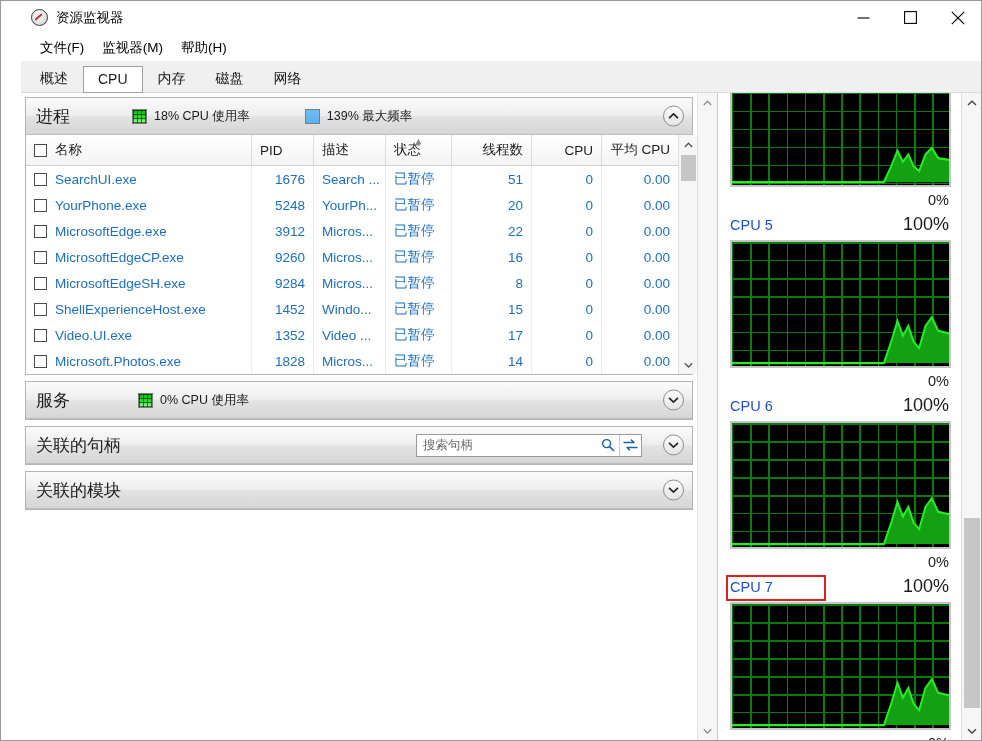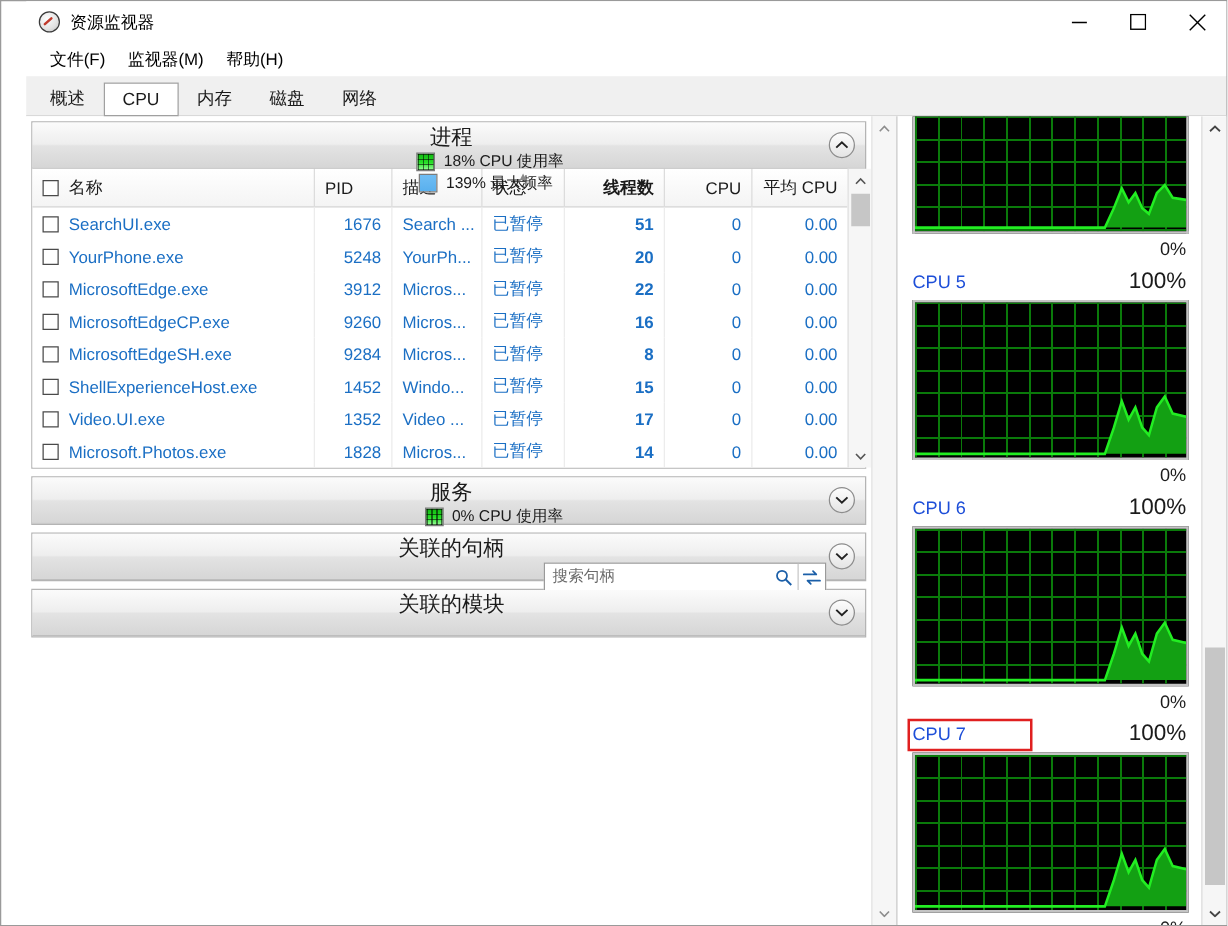--- a/index.html
+++ b/index.html
@@ -125,21 +125,20 @@
     margin: 0 0 6px 0;
     width: 668px;
   }
   .panel-head {
     height: 37px;
     background: linear-gradient(to bottom, #fbfbfb 0%, #eeeeee 48%, #e3e3e3 52%, #d6d6d6 100%);
     border-bottom: 1px solid #bdbdbd;
     display: flex; align-items: center;
     position: relative;
     padding: 0 6px 0 10px;
-    flex-direction: column;
   }
   .panel-title {
     font-size: 17px; color: #1b1b1b; white-space: nowrap;
   }
   .legend {
     display: flex; align-items: center; gap: 7px;
     font-size: 12.5px; color: #1b1b1b; white-space: nowrap;
   }
   .legend-green {
     width: 15px; height: 15px;
@@ -181,21 +180,21 @@
   .row .cell { border-right: 1px solid #ececec; }
   .cell {
     display: flex; align-items: center;
     height: 100%; padding: 0 8px;
     white-space: nowrap; overflow: hidden;
   }
   .c-name  { width: 226px; }
   .c-pid   { width: 62px;  justify-content: flex-end; }
   .c-desc  { width: 72px;  }
   .c-state { width: 66px;  }
-  .c-thr   { width: 80px;  justify-content: flex-end; font-weight: bold; }
+  .c-thr   { width: 80px;  justify-content: flex-end; }
   .c-cpu   { width: 70px;  justify-content: flex-end; }
   .c-avg   { width: 76px;  justify-content: flex-end; border-right: none !important; }
   .cbox {
     width: 13px; height: 13px; flex: none;
     border: 1.3px solid #4a4a4a; background: #fff;
     margin-right: 8px;
   }
   .thead .c-name { color: #1b1b1b; }
   .sort-caret {
     position: absolute; left: 50%; top: 2px;
@@ -216,21 +215,21 @@
     height: 19px; width: 19px;
     display: flex; align-items: center; justify-content: center;
     font-size: 9px; color: #5a5a5a;
   }
 
   
   .searchbox {
     width: 226px; height: 23px;
     background: #fff; border: 1px solid #9a9a9a;
     display: flex; align-items: center;
-    padding-left: 6px; margin-left: auto; margin-right: 25px;
+    padding-left: 6px; margin-left: auto; margin-right: 44px;
   }
   .search-ph { font-size: 12.5px; color: #6a6a6a; flex: 1; }
   .si {
     width: 22px; height: 21px;
     display: flex; align-items: center; justify-content: center;
   }
   .si.sep { border-left: 1px solid #c7c7c7; }
 
   
   .graphs {

